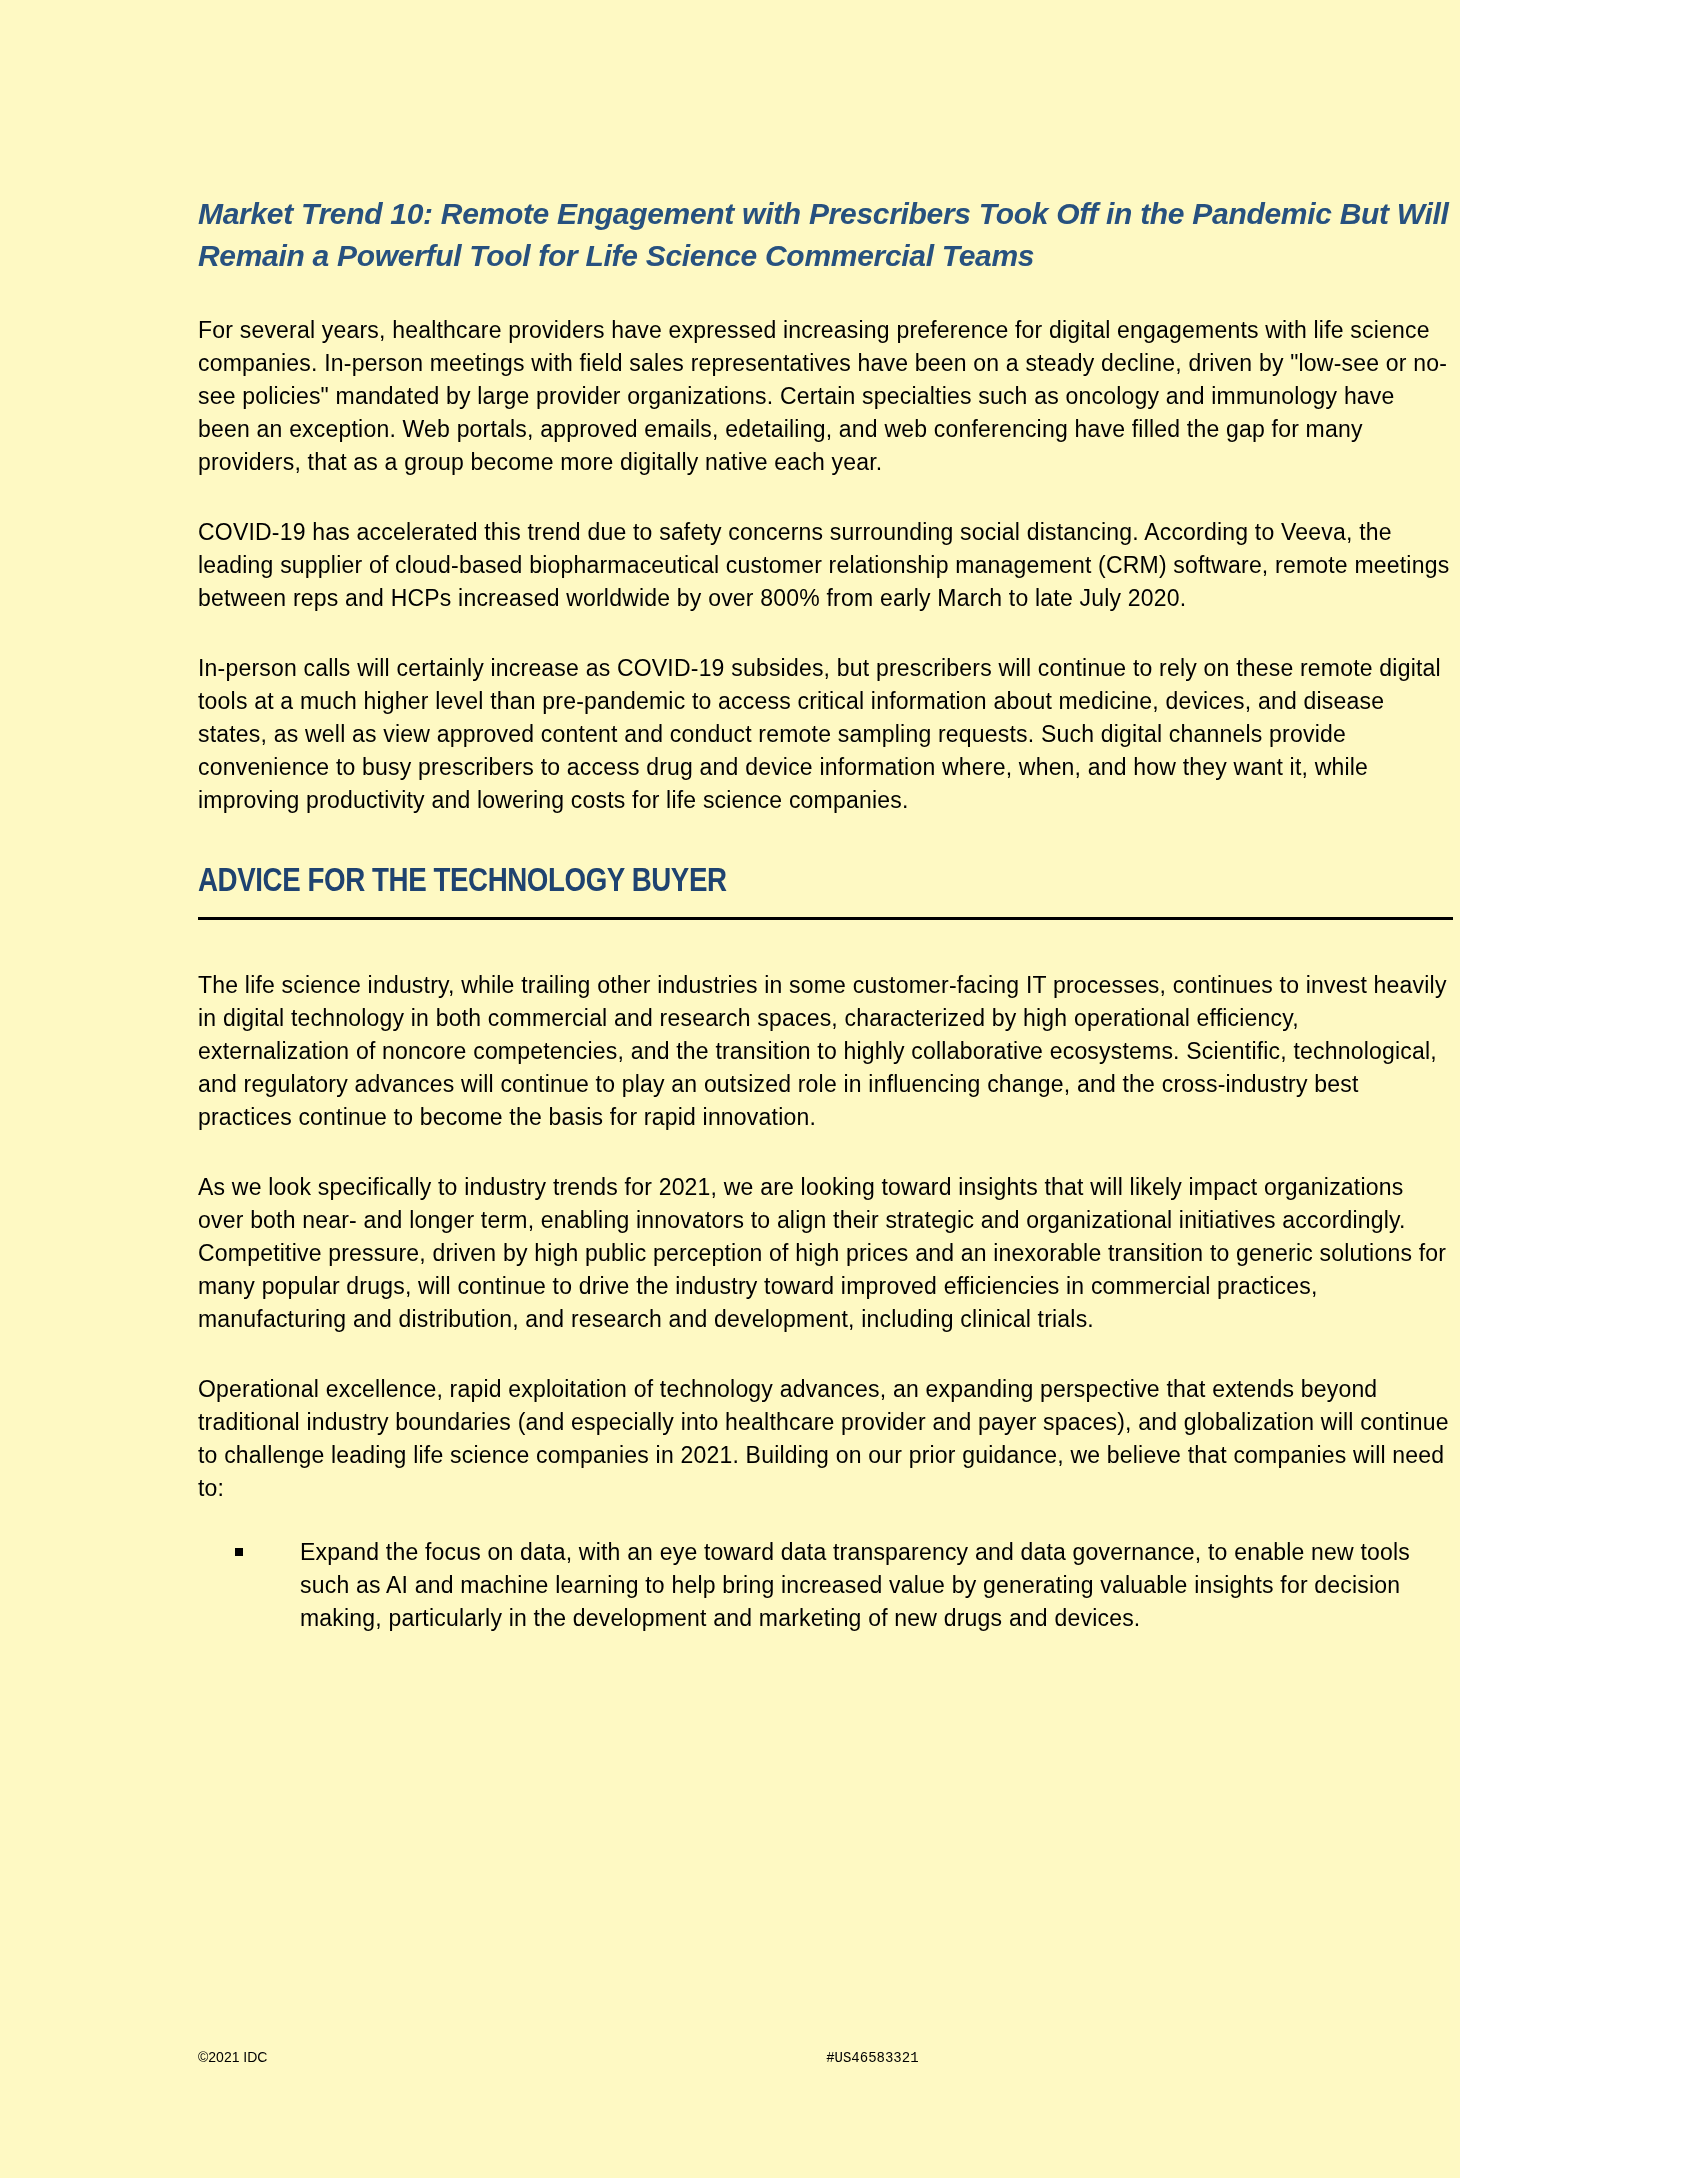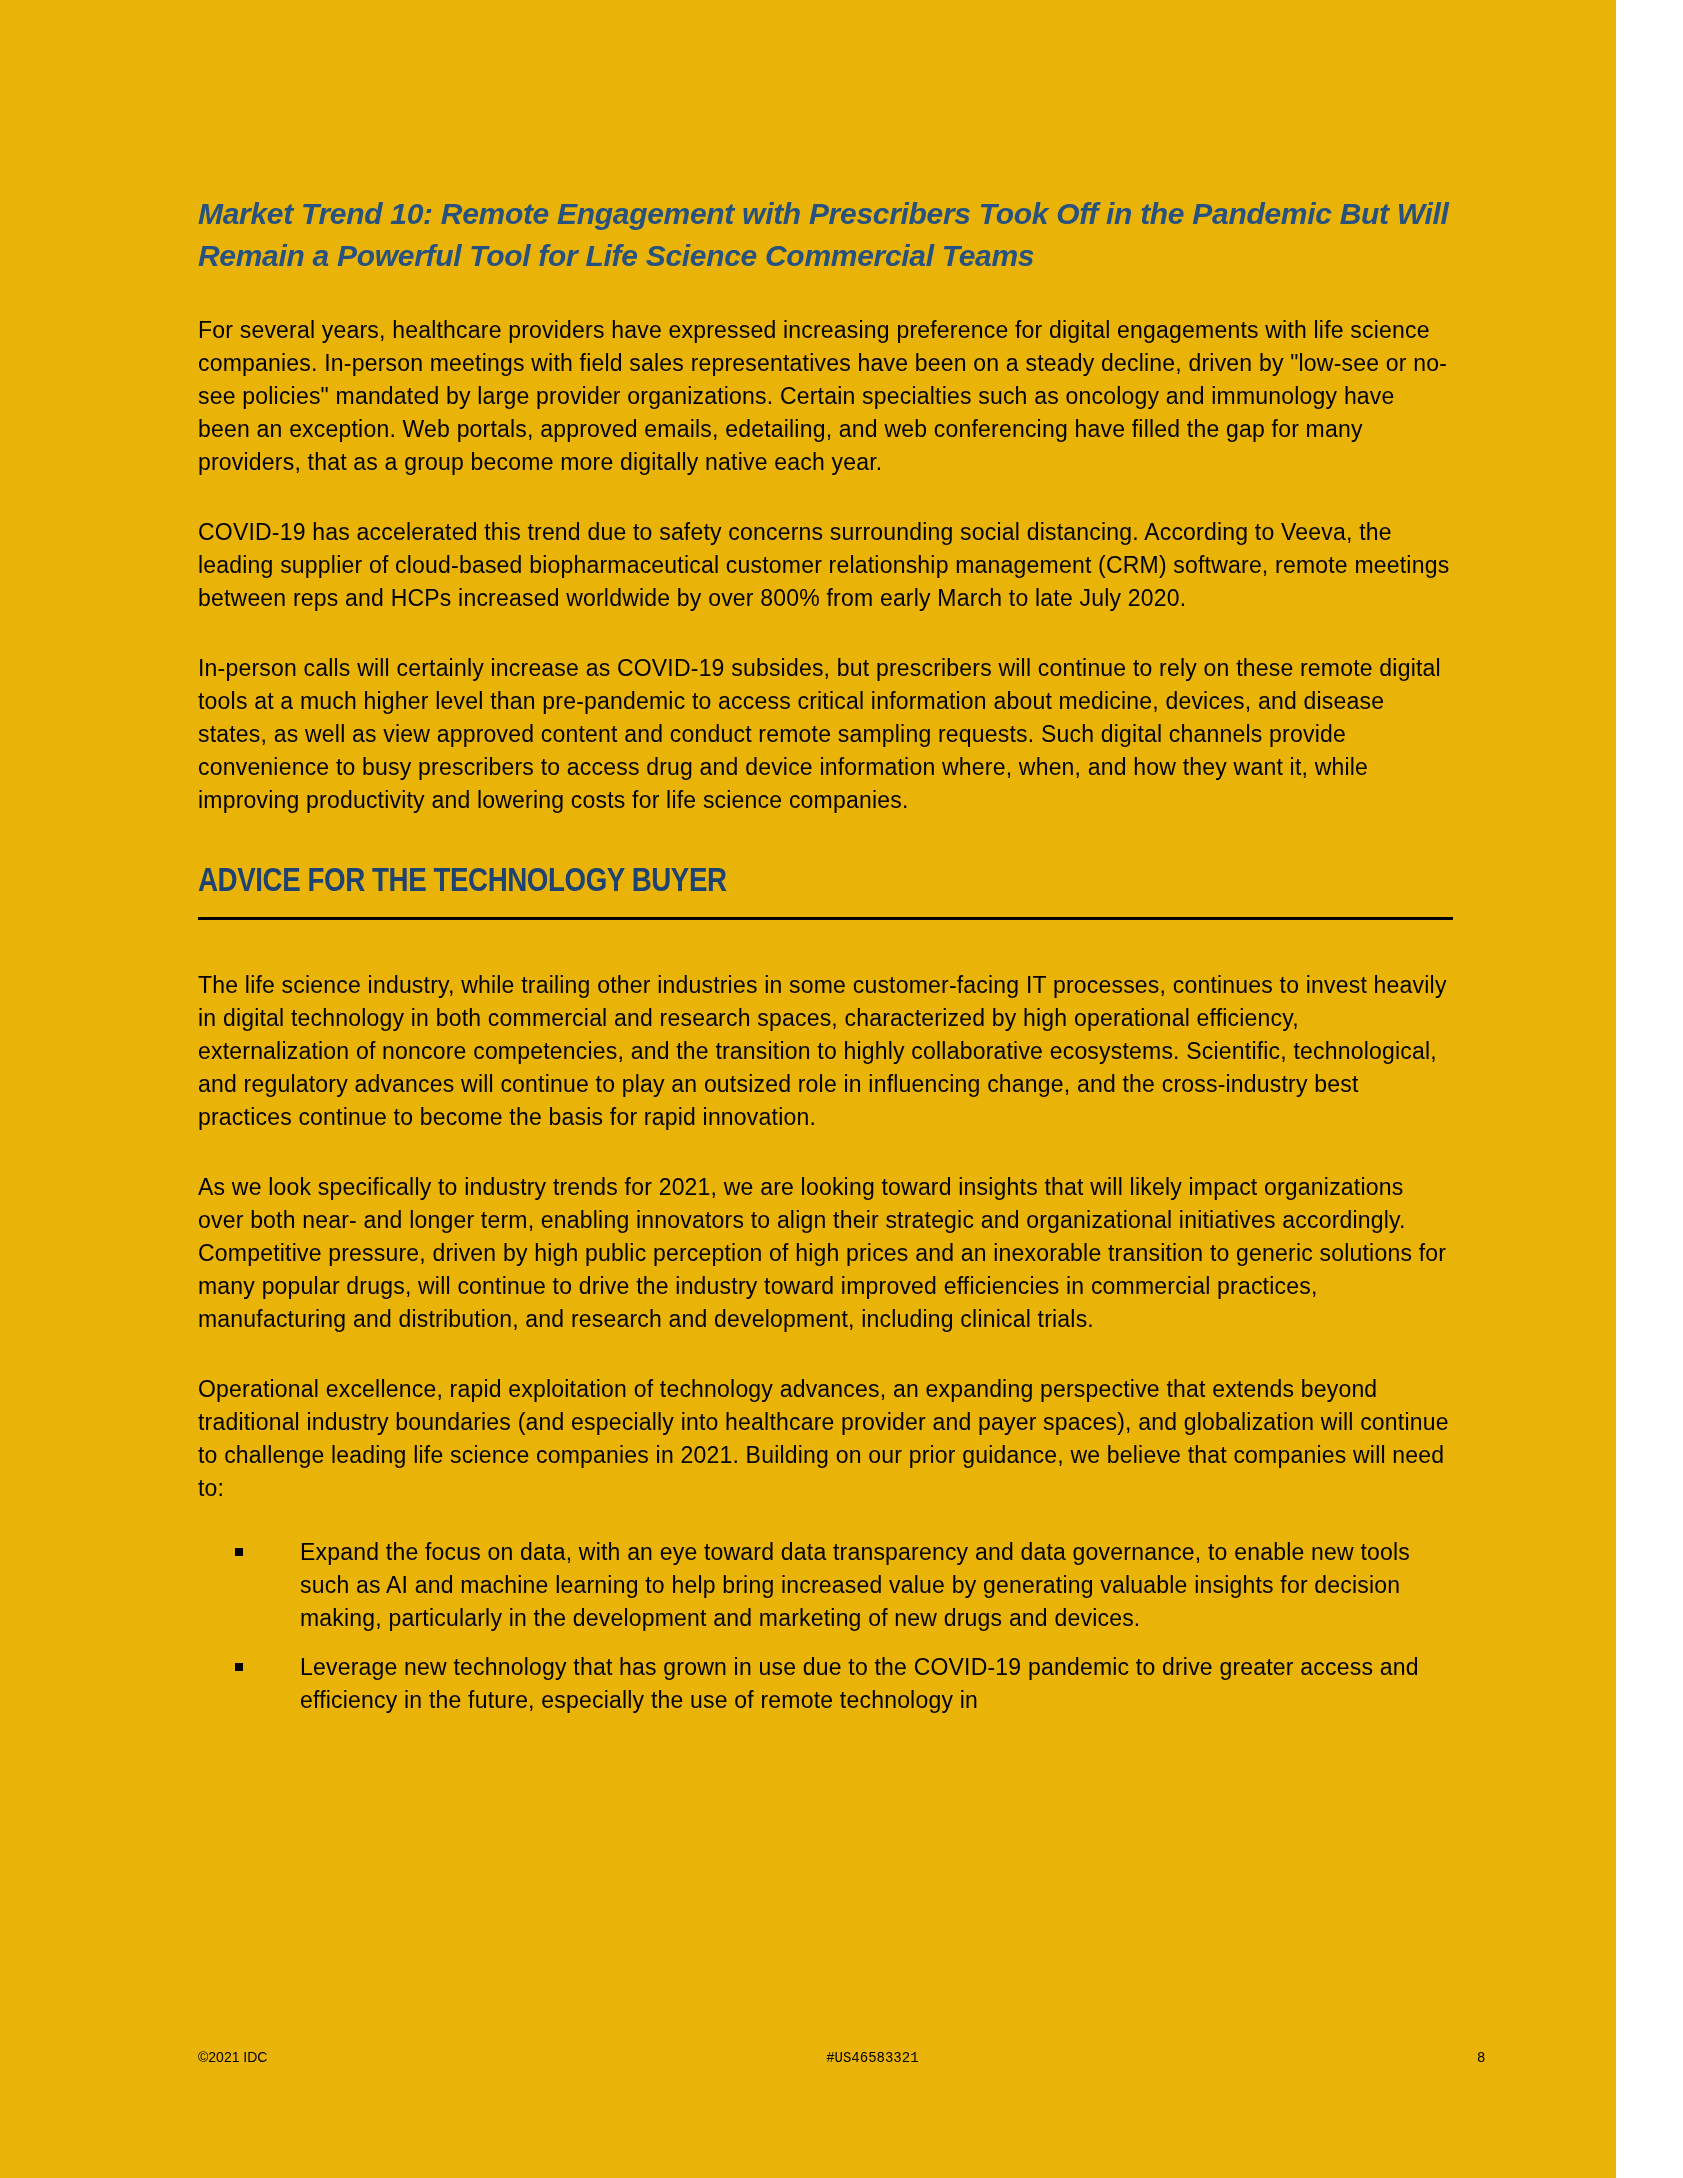--- a/index.html
+++ b/index.html
@@ -5,23 +5,23 @@
   :root {
     --heading-blue: #27517F;
     --section-blue: #1F4370;
     --rule-color: #000000;
     --body-text: #000000;
   }
   * { margin: 0; padding: 0; box-sizing: border-box; }
   html, body { background: #ffffff; }
   .page {
     position: relative;
-    width: 1616px;
+    width: 1460px;
     height: 2178px;
-    background: #eab308;
+    background: #fef9c3;
     font-family: "Liberation Sans", sans-serif;
     color: var(--body-text);
     overflow: hidden;
   }
   .content {
     position: absolute;
     left: 198px;
     top: 193px;
     width: 1255px;
   }
@@ -113,24 +113,20 @@
 
     <p class="para">As we look specifically to industry trends for 2021, we are looking toward insights that will likely impact organizations over both near- and longer term, enabling innovators to align their strategic and organizational initiatives accordingly. Competitive pressure, driven by high public perception of high prices and an inexorable transition to generic solutions for many popular drugs, will continue to drive the industry toward improved efficiencies in commercial practices, manufacturing and distribution, and research and development, including clinical trials.</p>
 
     <p class="para">Operational excellence, rapid exploitation of technology advances, an expanding perspective that extends beyond traditional industry boundaries (and especially into healthcare provider and payer spaces), and globalization will continue to challenge leading life science companies in 2021. Building on our prior guidance, we believe that companies will need to:</p>
 
     <ul class="bullet-list">
       <li class="bullet-item">
         <span class="bullet-marker"></span>
         <span>Expand the focus on data, with an eye toward data transparency and data governance, to enable new tools such as AI and machine learning to help bring increased value by generating valuable insights for decision making, particularly in the development and marketing of new drugs and devices.</span>
       </li>
-      <li class="bullet-item">
-        <span class="bullet-marker"></span>
-        <span>Leverage new technology that has grown in use due to the COVID-19 pandemic to drive greater access and efficiency in the future, especially the use of remote technology in</span>
-      </li>
     </ul>
 
   </div>
 
   <div class="footer">
     <span>©2021 IDC</span>
     <span class="center">#US46583321</span>
     <span class="right">8</span>
   </div>
 </div>

